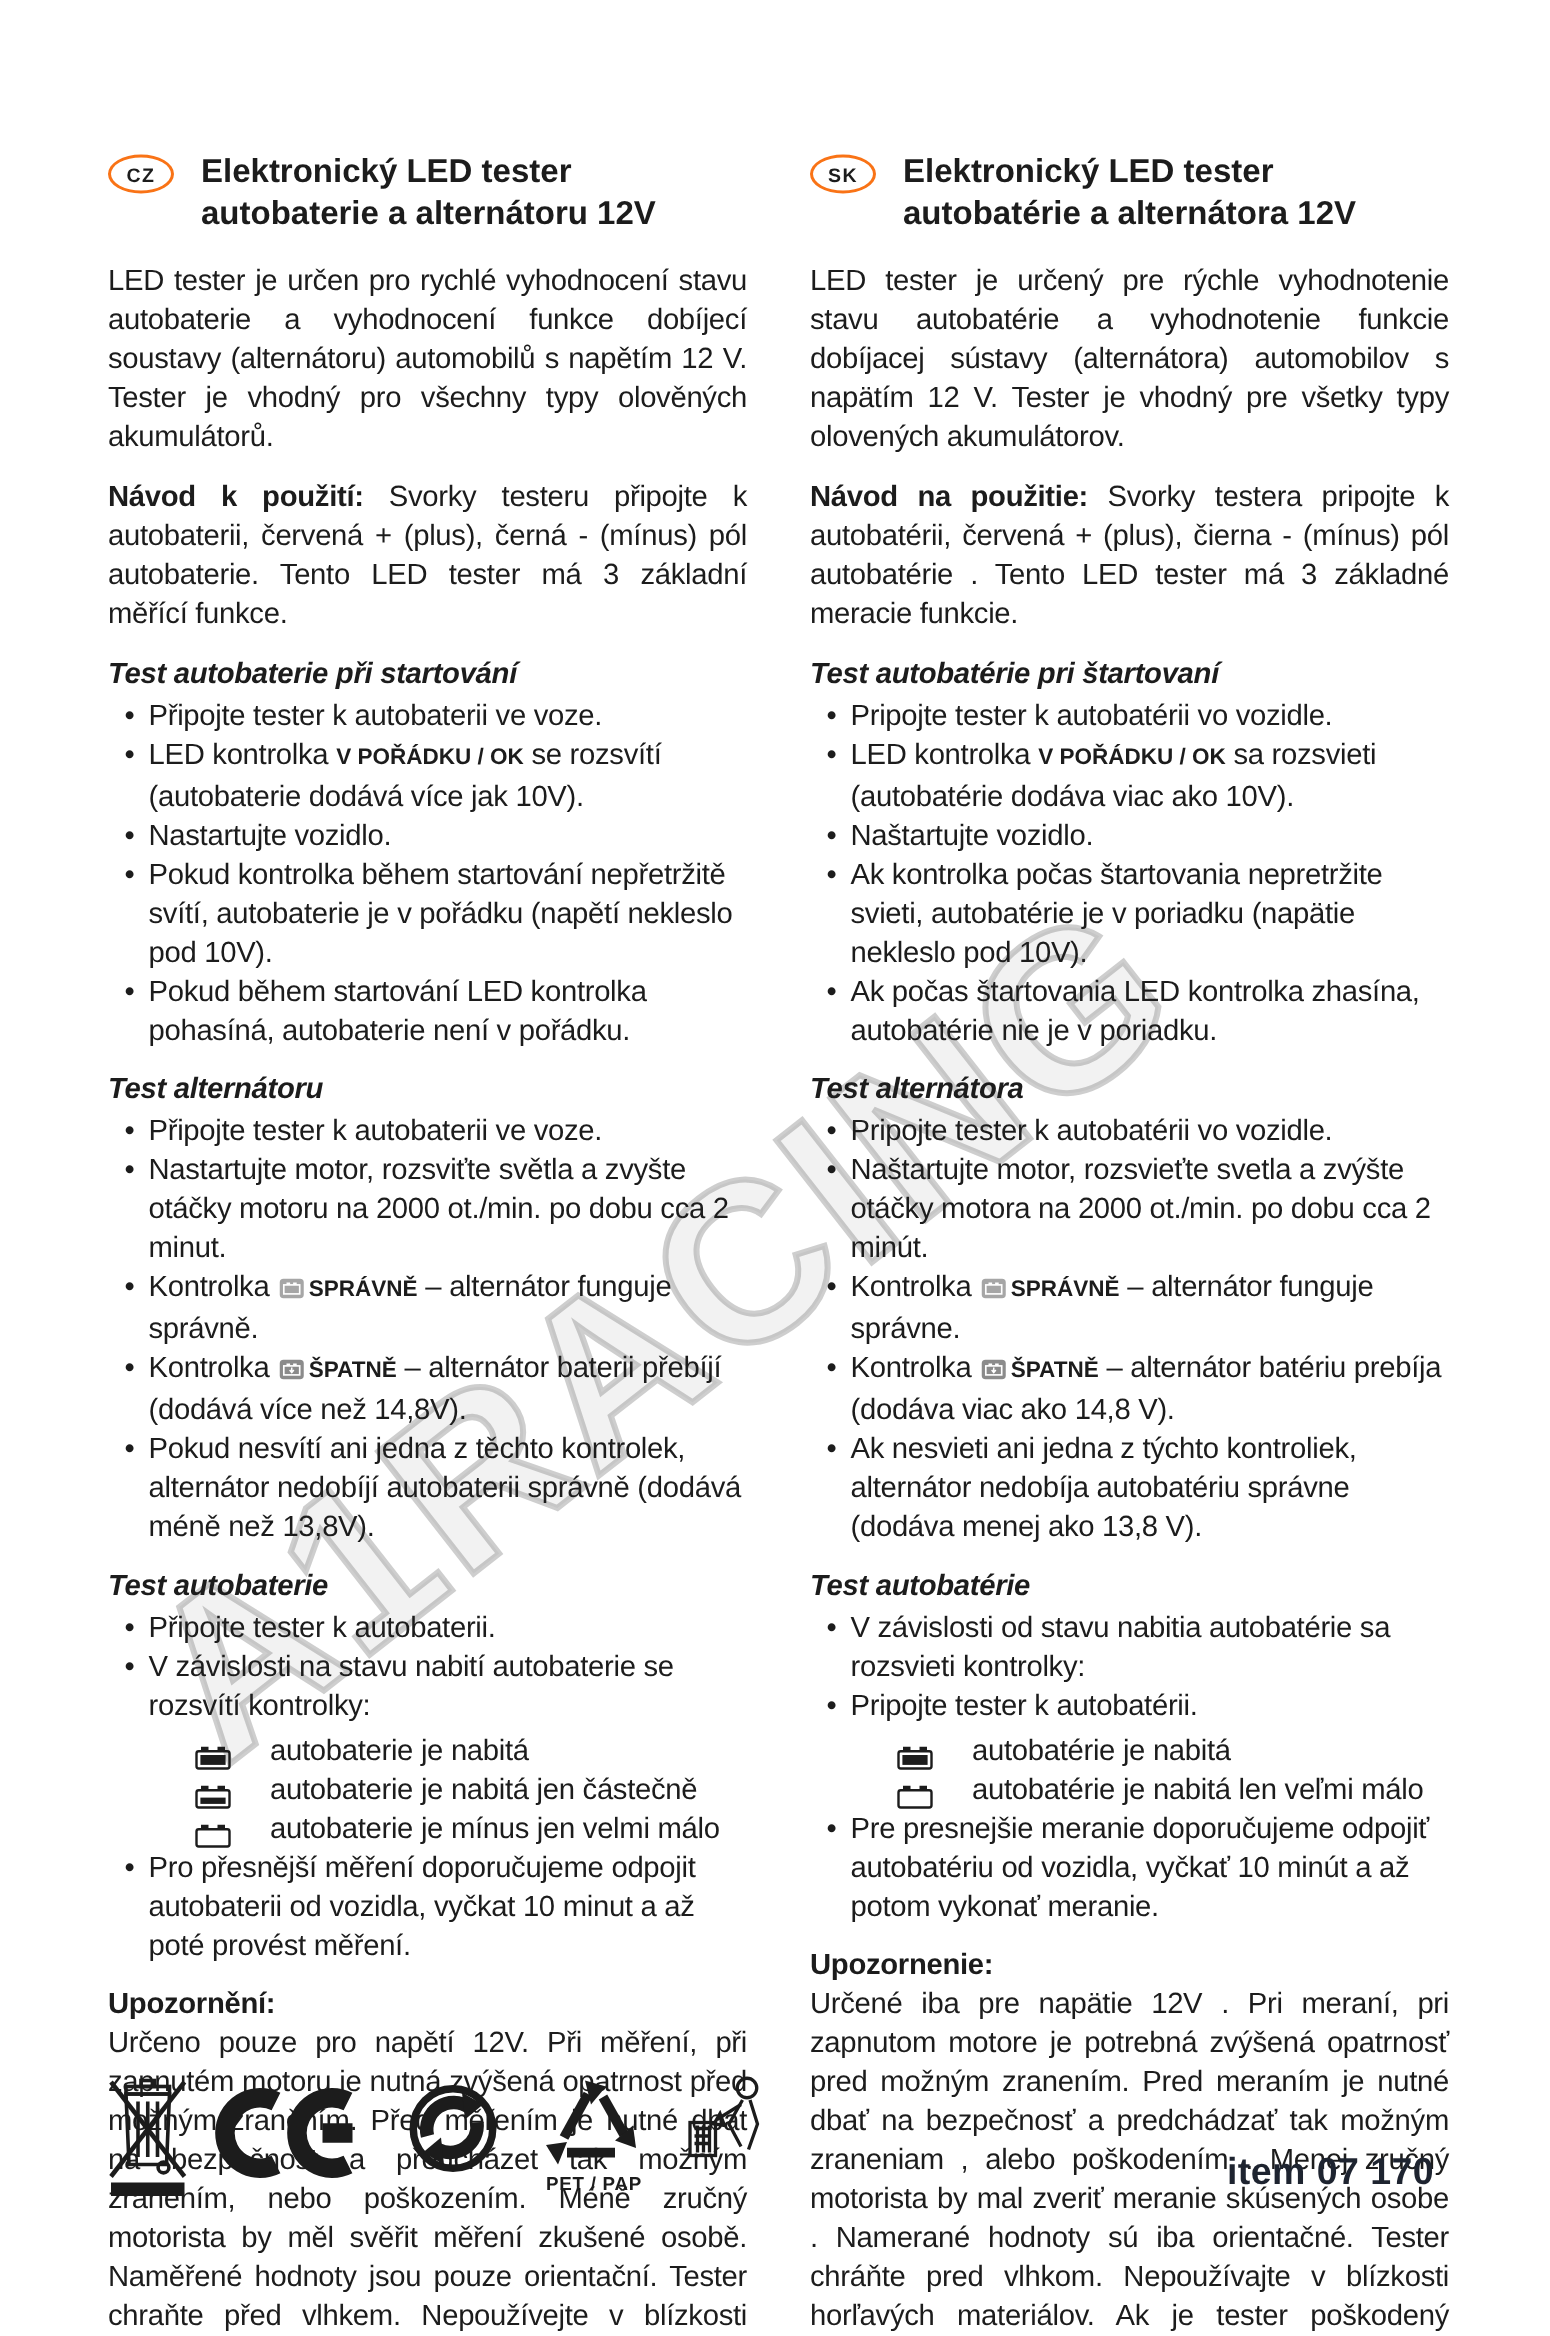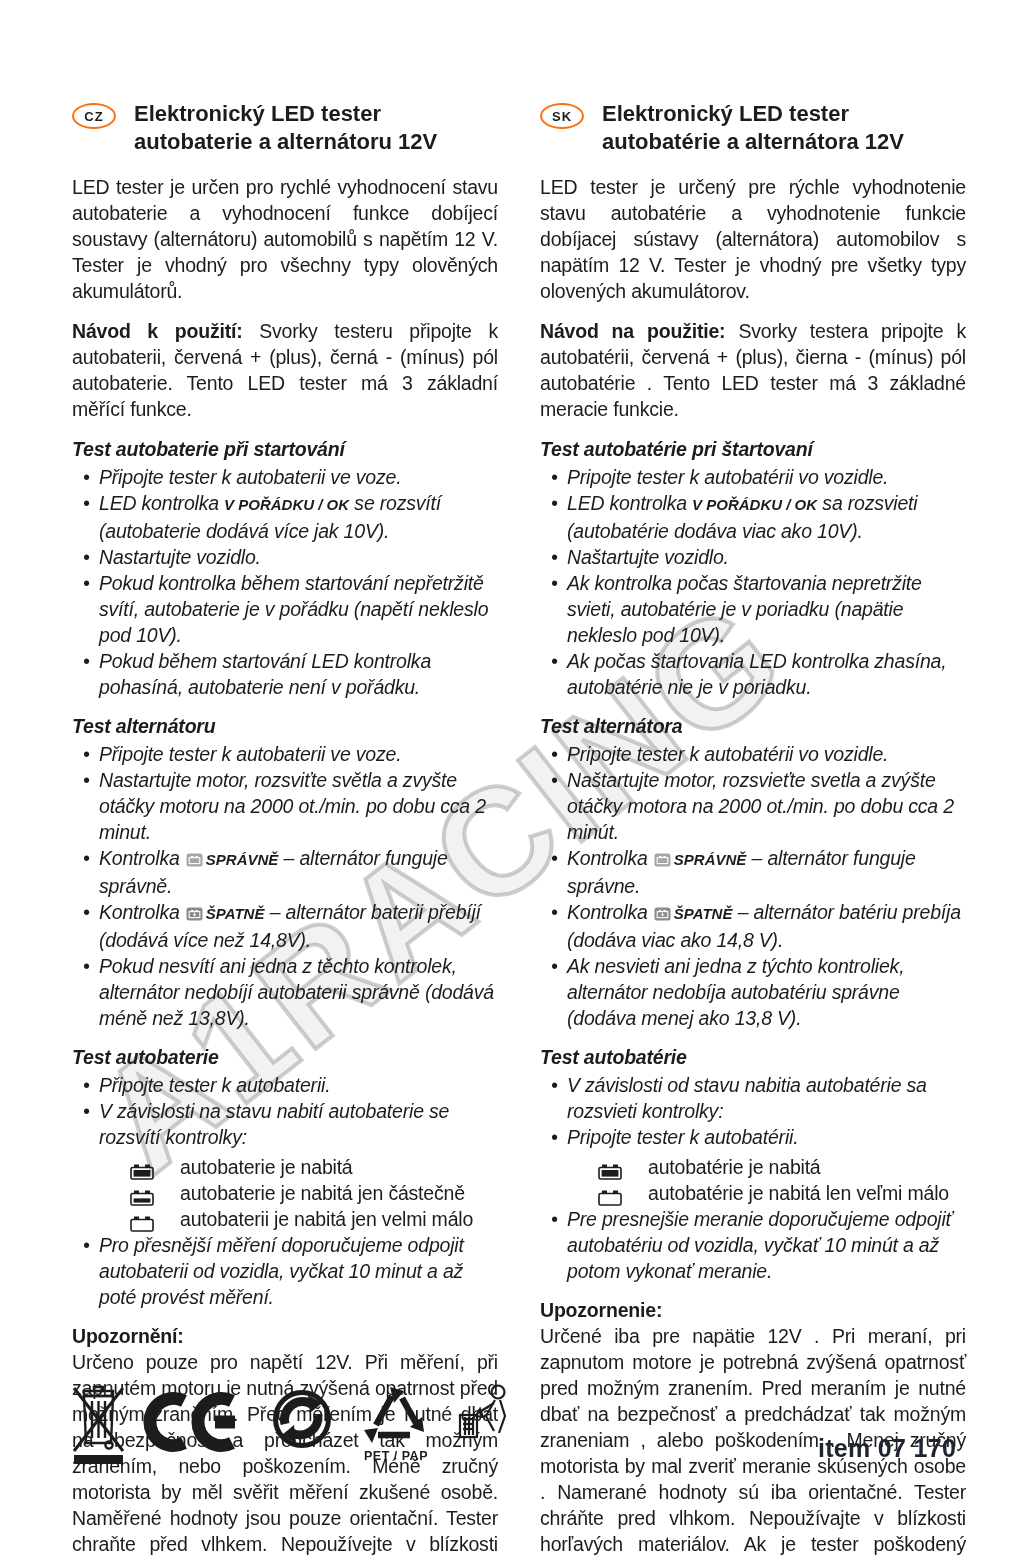--- a/index.html
+++ b/index.html
@@ -23,21 +23,21 @@
   .badge{
     flex:0 0 auto;width:40px;height:22px;border:2px solid #f97316;border-radius:50%;
     display:flex;align-items:center;justify-content:center;
     font-size:13px;font-weight:bold;letter-spacing:1px;margin-top:3px;
   }
   .title{margin-left:18px;font-size:22px;font-weight:bold;line-height:28px;}
   .body-text{font-size:19.5px;line-height:26px;letter-spacing:-0.2px;}
   p.para{text-align:justify;margin:0 0 14px 0;}
   .b{font-weight:bold;}
   h3.sec{font-size:19.5px;font-weight:bold;margin:13px 0 2px 0;letter-spacing:-0.2px;font-style:italic;}
-  ul.bullets{list-style:none;margin:0 0 4px 0;padding:0;font-style:italic;}
+  ul.bullets{list-style:none;margin:0 0 4px 0;padding:0;}
   ul.bullets li{position:relative;padding-left:27px;}
   ul.bullets li::before{content:"\2022";position:absolute;left:11px;top:0;}
   .sc{font-weight:bold;font-size:15px;letter-spacing:0;}
   .state-row{display:flex;align-items:flex-end;padding-left:58px;gap:16px;}
   .state-row svg{flex:0 0 auto;margin-right:10px;}
   .inline-ico{display:inline-block;vertical-align:-2px;margin:0 3px 0 1px;}
   .warn-head{font-size:19.5px;font-weight:bold;margin:13px 0 0 0;letter-spacing:-0.2px;}
   .bottom-icons{position:absolute;left:0;top:1383px;width:854px;height:90px;z-index:1;}
   .bi{position:absolute;}
   .petpap{position:absolute;left:358px;top:66px;width:76px;text-align:center;
@@ -117,21 +117,21 @@
             <rect x="3.6" y="8.4" width="16.8" height="4.2" fill="#1c1c1c"></rect>
           </svg>
         <span>autobaterie je nabitá jen částečně</span>
       </div>
       <div class="state-row">
         <svg width="24" height="16" viewBox="0 0 24 16">
             <rect x="4" y="0.5" width="5" height="3" fill="#1c1c1c"></rect>
             <rect x="15" y="0.5" width="5" height="3" fill="#1c1c1c"></rect>
             <rect x="1" y="3.5" width="22" height="11.5" rx="1.5" fill="none" stroke="#1c1c1c" stroke-width="1.6"></rect>
           </svg>
-        <span>autobaterii je nabitá jen velmi málo</span>
+        <span>autobaterie je mínus jen velmi málo</span>
       </div>
       <ul class="bullets">
         <li>Pro přesnější měření doporučujeme odpojit autobaterii od vozidla, vyčkat 10 minut a až poté provést měření.</li>
       </ul>
 
       <h3 class="warn-head">Upozornění:</h3>
       <p class="para">Určeno pouze pro napětí 12V. Při měření, při zapnutém motoru je nutná zvýšená opatrnost před možným zraněním. Před měřením je nutné dbát na bezpečnost a předcházet tak možným zraněním, nebo poškozením. Méně zručný motorista by měl svěřit měření zkušené osobě. Naměřené hodnoty jsou pouze orientační. Tester chraňte před vlhkem. Nepoužívejte v blízkosti hořlavých materiálů. Pokud je tester poškozený nelze jej používat. Tento tester smí být použit pouze pro výše popsané účely. Chraňte před dětmi – nebezpečí zranění klipsy na připojení!</p>
     </div>
   </div>
 

